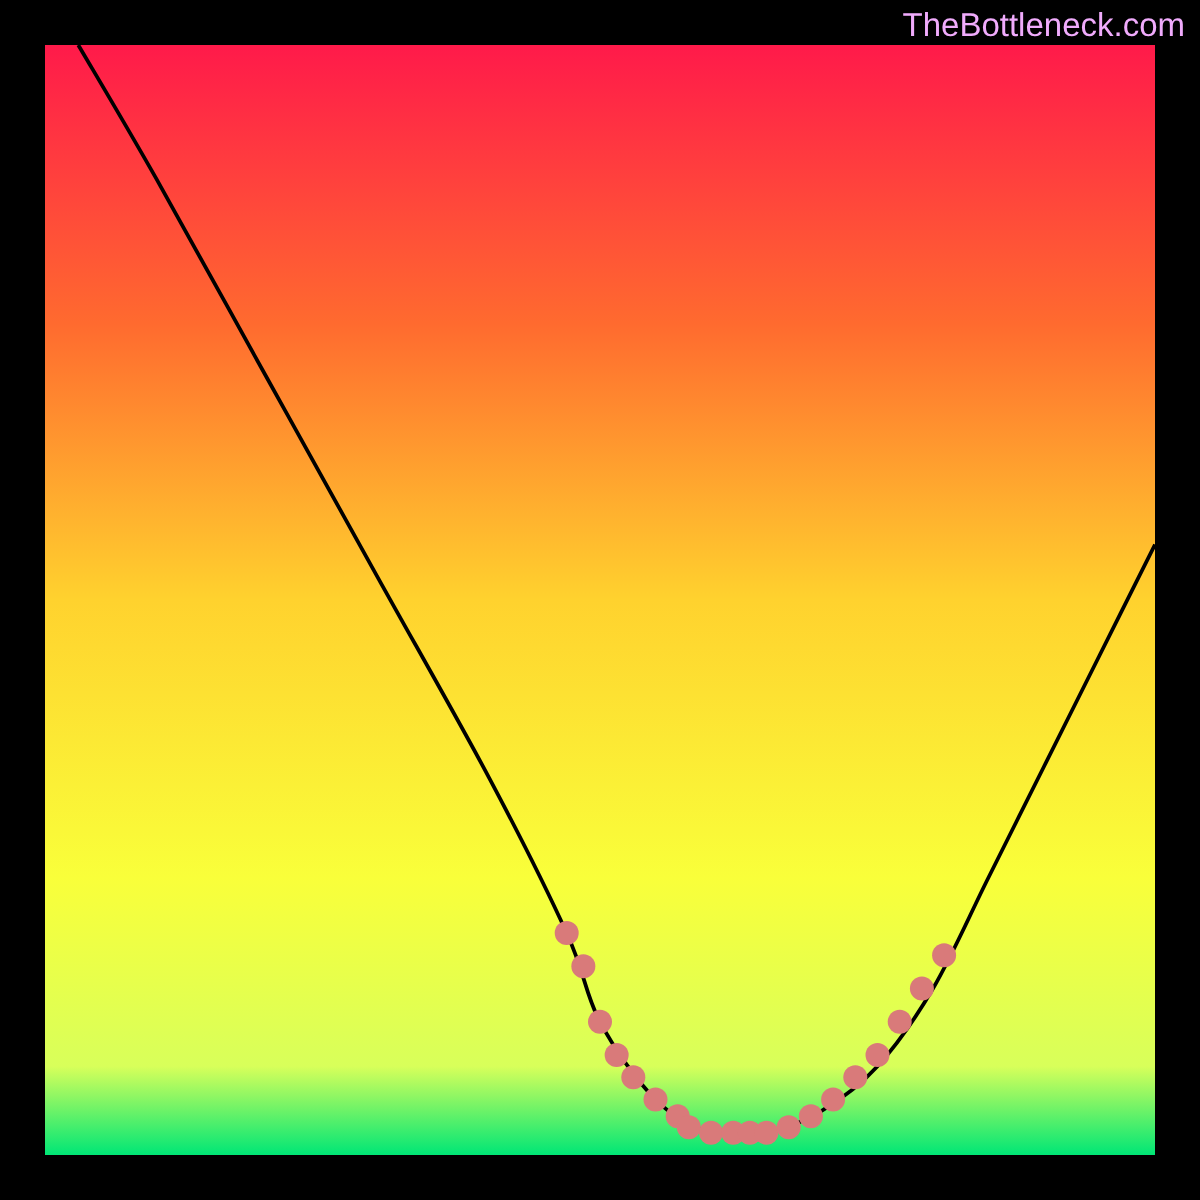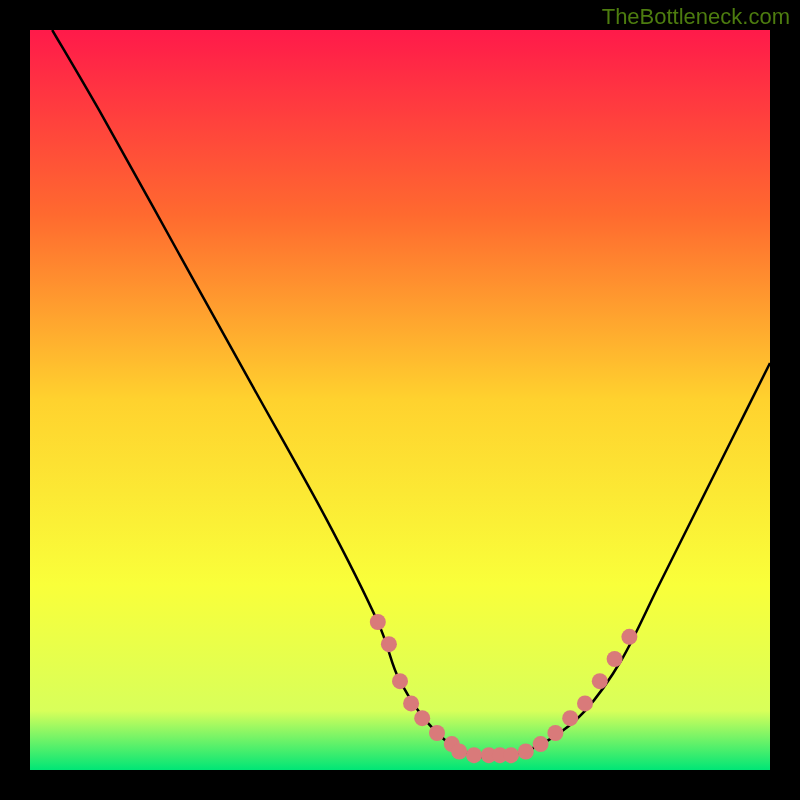--- a/index.html
+++ b/index.html
@@ -8,21 +8,21 @@
     width: 800px;
     height: 800px;
     background: #000;
     position: relative;
     font-family: Arial, Helvetica, sans-serif;
   }
   .attribution {
     position: absolute;
     top: 4px;
     right: 10px;
-    color: #4d7c0f;
+    color: #f0abfc;
     font-size: 22px;
     font-weight: 400;
     z-index: 10;
   }
   .plot-area {
     position: absolute;
     top: 30px;
     left: 30px;
     width: 740px;
     height: 740px;

